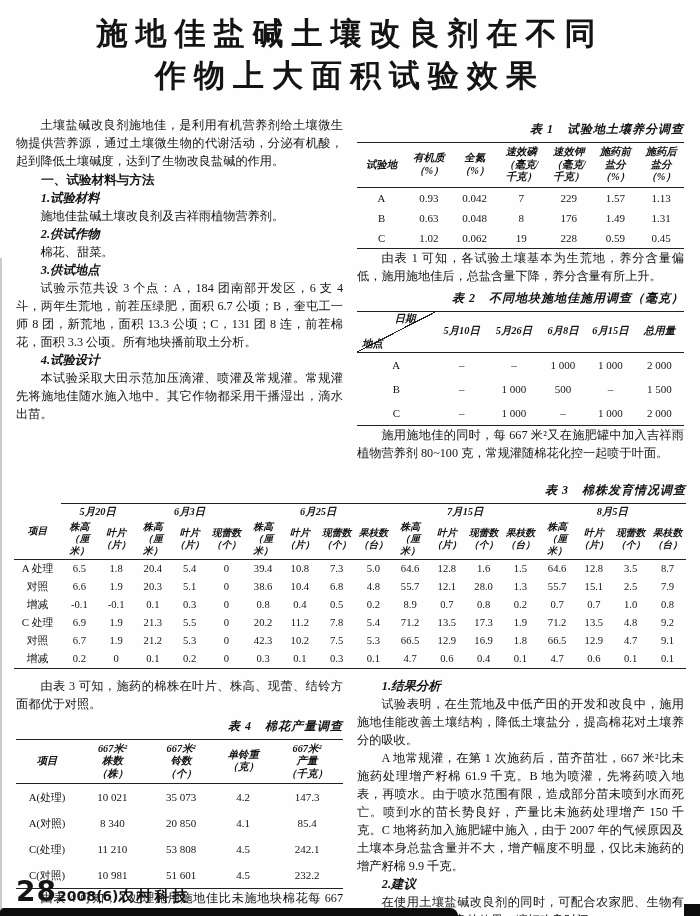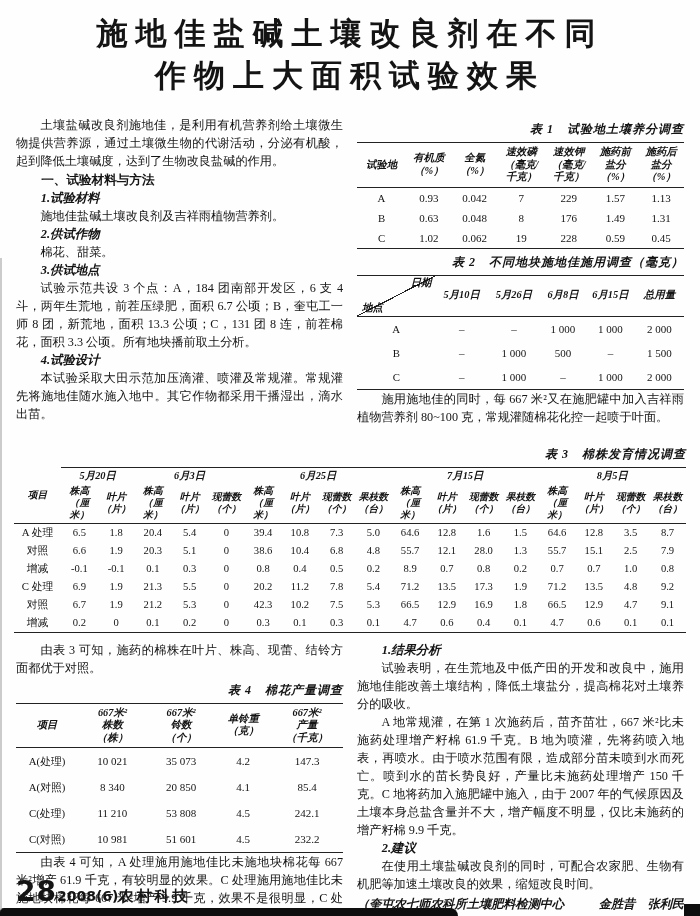--- a/index.html
+++ b/index.html
@@ -20,21 +20,21 @@
   table.tbl{width:100%;border-collapse:collapse;table-layout:fixed;
             border-top:1.5px solid #222;border-bottom:1.5px solid #222;}
   table.tbl th{font-weight:600;font-style:italic;font-size:10.4px;line-height:12.5px;
                white-space:pre-line;text-align:center;vertical-align:middle;padding:3px 0;}
   table.tbl thead tr.hlast th{border-bottom:1px solid #222;}
   table.tbl td{font-size:11px;text-align:center;padding:3px 0;line-height:14px;}
   
   th.diag{padding:0 !important;}
   .diagbox{position:relative;width:100%;height:40px;
     background:linear-gradient(to bottom right,transparent 49.2%,#222 49.2%,#222 50.9%,transparent 50.9%);}
-  .diagbox .dt{position:absolute;top:1px;right:4px;}
+  .diagbox .dt{position:absolute;top:1px;right:20px;}
   .diagbox .db{position:absolute;bottom:1px;left:5px;}
   table.t2 td{padding:5px 0;}
   
   table.tbl3{width:100%;border-collapse:collapse;table-layout:fixed;border-bottom:1.4px solid #222;}
   table.tbl3 th{font-weight:600;font-style:italic;font-size:9.8px;line-height:12px;
                 white-space:pre-line;text-align:center;vertical-align:middle;padding:2px 0;}
   table.tbl3 th.grp{border-top:1.4px solid #222;font-size:10.4px;padding:2px 0 1px;}
   table.tbl3 tr.subrow th,table.tbl3 th.rowlab3{border-bottom:1.2px solid #222;}
   table.tbl3 td{font-size:10.6px;text-align:center;padding:2.5px 0;line-height:13px;}
   table.tbl3 td.rowlab,table.tbl td.rowlab{font-size:10.8px;}
@@ -134,20 +134,21 @@
                 <td>1.02</td>
                 <td>0.062</td>
                 <td>19</td>
                 <td>228</td>
                 <td>0.59</td>
                 <td>0.45</td>
               </tr>
             </tbody>
           </table>
         </div>
+      <p class="body">由表 1 可知，各试验土壤基本为生荒地，养分含量偏低，施用施地佳后，总盐含量下降，养分含量有所上升。</p>
       <div class="tbl-title">表 2　不同地块施地佳施用调查（毫克）</div>
       <div>
           <table class="tbl t2">
             <colgroup>
               <col style="width: 24%;">
               <col style="width: 16%;">
               <col style="width: 16%;">
               <col style="width: 14%;">
               <col style="width: 15%;">
               <col style="width: 15%;">

